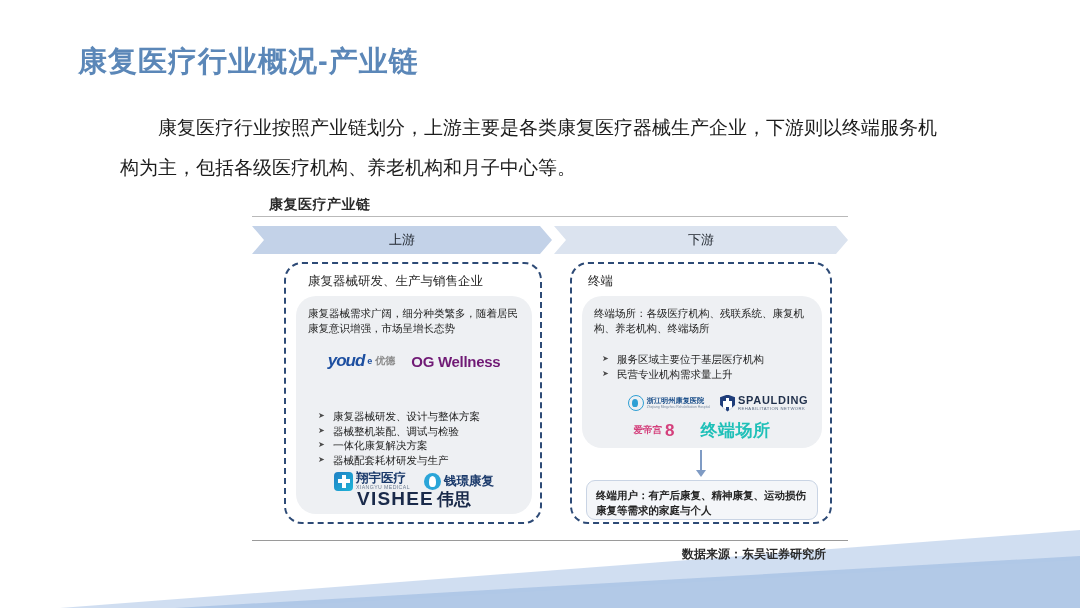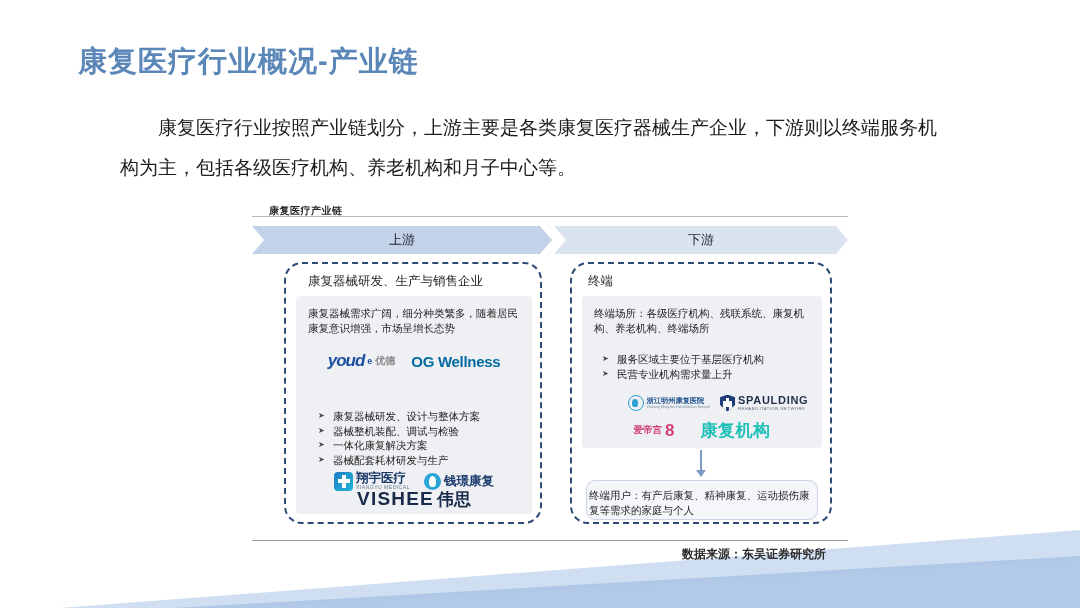--- a/index.html
+++ b/index.html
@@ -53,22 +53,22 @@
     position: absolute;
     left: 252px;
     top: 196px;
     width: 596px;
     height: 368px;
   }
 
   .fig-title {
     position: absolute;
     left: 17px;
-    top: 8px;
-    font-size: 10px;
+    top: 0px;
+    font-size: 14px;
     font-weight: bold;
     color: #2a2a2a;
     font-family: Liberation Mono, monospace;
     letter-spacing: 0.5px;
   }
   .fig-rule {
     position: absolute;
     left: 0px;
     top: 20px;
     width: 596px;
@@ -135,21 +135,21 @@
     font-weight: 500;
     white-space: nowrap;
   }
   .box-head-up { left: 22px; }
   .box-head-down { left: 16px; }
 
   
   .panel {
     position: absolute;
     background: #eef0f3;
-    border-radius: 4px;
+    border-radius: 20px;
     box-sizing: border-box;
   }
   .panel-up {
     left: 10px;
     top: 32px;
     width: 236px;
     height: 218px;
   }
   .panel-down {
     left: 10px;
@@ -236,21 +236,21 @@
     vertical-align: super;
   }
   .lg-youde-cn {
     font-size: 10px;
     color: #8a8a8a;
     font-weight: bold;
   }
   .lg-og {
     font-size: 15px;
     font-weight: bold;
-    color: #0369a1;
+    color: #701a75;
     letter-spacing: -0.3px;
   }
 
   
   .lg-cross {
     width: 19px; height: 19px;
     border-radius: 4px;
     background: linear-gradient(135deg,#1f7fc4,#1fb5d8);
     position: relative;
     flex: none;
@@ -356,21 +356,22 @@
   }
   .enduser-box {
     position: absolute;
     background: #f4f6f9;
     border: 1px solid #c9d4e4;
     border-radius: 9px;
     box-sizing: border-box;
     font-size: 10.5px;
     line-height: 15px;
     color: #232323;
-    padding: 7px 2px;
+    padding: 7px 9px;
+    font-weight: bold;
   }
 
   
   .src-rule {
     position: absolute;
     left: 0px;
     top: 344px;
     width: 596px;
     height: 1px;
     background: #9a9a9a;
@@ -484,21 +485,21 @@
           </span>
         </div>
       </div>
 
       <div class="logo-row" style="left:6px; top:122px; width:228px; height:24px; gap:26px;">
         <div class="logo">
           <span class="lg-adg-cn">爱帝宫</span>
           <span class="lg-adg-8">8</span>
         </div>
         <div class="logo">
-          <span class="lg-lg-cn">康复机构</span>
+          <span class="lg-lg-cn">终端场所</span>
         </div>
       </div>
     </div>
 
     <div class="arrow-line" style="left:128px; top:186px; height:22px;"></div>
     <div class="arrow-head" style="left:124px; top:206px;"></div>
 
     <div class="enduser-box" style="left:14px; top:216px; width:232px; height:40px;">终端用户：有产后康复、精神康复、运动损伤康复等需求的家庭与个人</div>
   </div>
 

